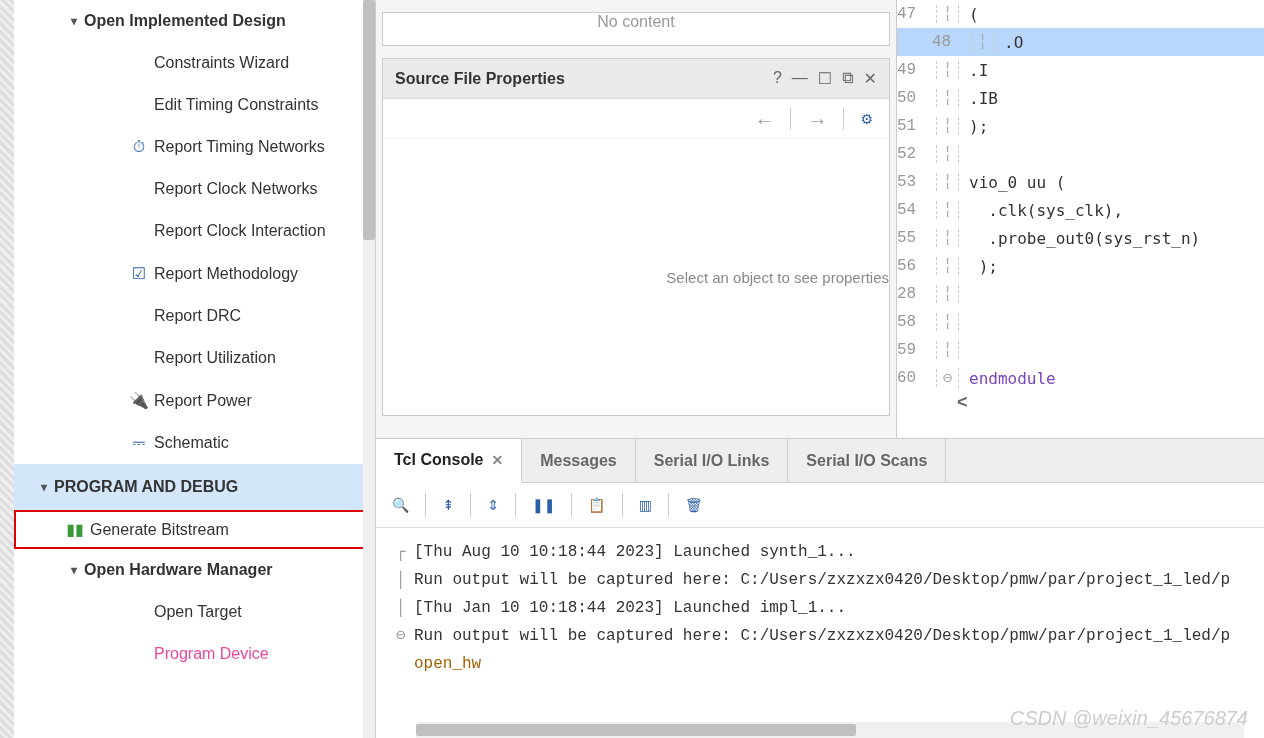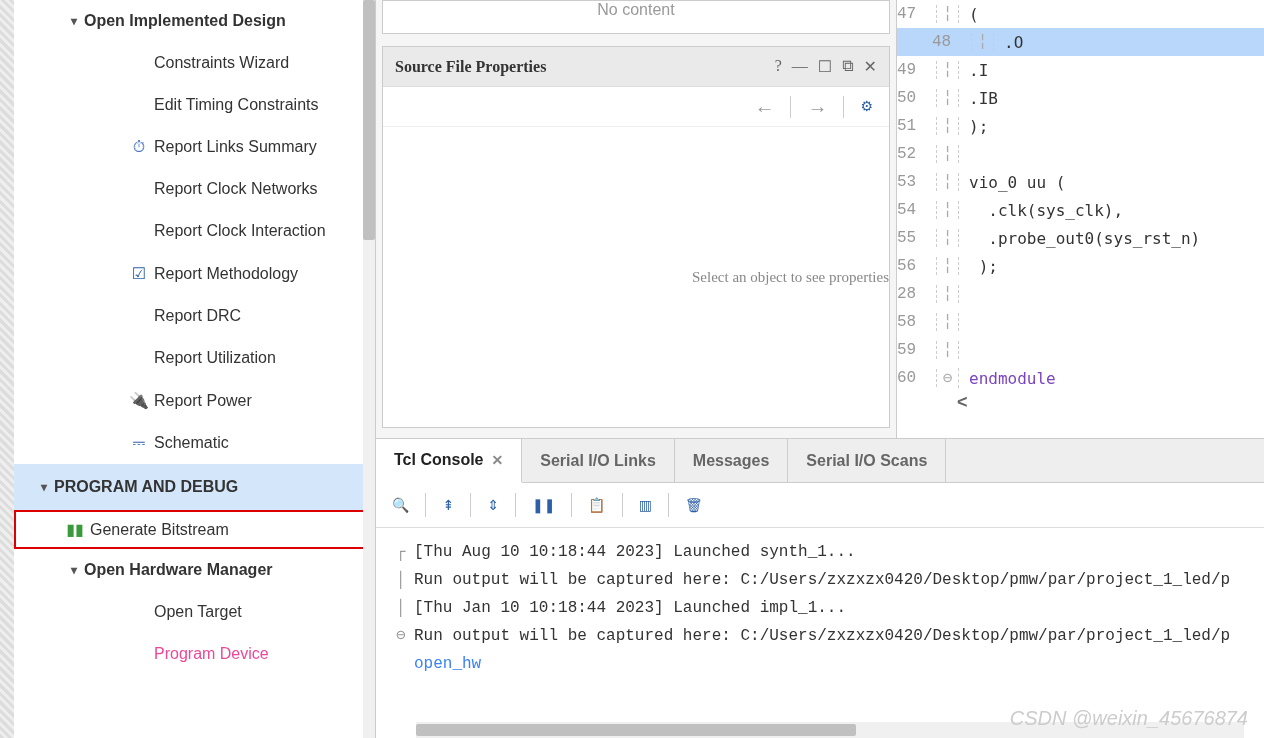--- a/index.html
+++ b/index.html
@@ -13,23 +13,23 @@
 .tree-item.lvl1 { padding-left: 50px; }
 .tree-item.lvl3 { padding-left: 114px; }
 .section-header { display: flex; align-items: center; padding: 14px 10px 14px 20px; font-weight: bold; font-size: 16px; background: #d4e6f9; }
 .chevron { width: 20px; display: inline-block; text-align: center; font-size: 12px; color: #555; }
 .icon-slot { width: 22px; display: inline-flex; justify-content: center; margin-right: 4px; }
 .label { flex: 1; }
 .highlighted { border: 2px solid #d00; padding: 8px 10px 8px 48px !important; }
 
 .main { flex: 1; display: flex; flex-direction: column; background: #f5f5f5; }
 .upper { display: flex; flex: 1; min-height: 0; }
-.mid-col { width: 520px; display: flex; flex-direction: column; padding: 0 6px; }
+.mid-col { width: 520px; display: flex; flex-direction: column; padding: 12px 6px; }
 .no-content { background: #fff; border: 1px solid #ccc; padding: 0 0 14px 0; text-align: center; color: #999; font-size: 16px; margin-bottom: 12px; }
-.props-panel { flex: 1; background: #fff; border: 1px solid #ccc; display: flex; flex-direction: column; margin-bottom: 10px; font-family: Liberation Serif, serif; }
+.props-panel { flex: 1; background: #fff; border: 1px solid #ccc; display: flex; flex-direction: column; margin-bottom: 10px; }
 .props-header { display: flex; align-items: center; justify-content: space-between; padding: 10px 12px; border-bottom: 1px solid #ddd; background: #eaeaea; }
 .props-title { font-weight: bold; font-size: 16px; }
 .win-controls { display: flex; gap: 10px; color: #666; }
 .win-controls span { cursor: pointer; font-size: 16px; }
 .props-toolbar { display: flex; justify-content: flex-end; align-items: center; padding: 8px 16px; gap: 16px; border-bottom: 1px solid #eee; }
 .props-toolbar .divider { width: 1px; height: 22px; background: #ccc; }
 .props-body { flex: 1; display: flex; align-items: center; justify-content: flex-end; color: #888; font-size: 15px; }
 
 .code-col { flex: 1; background: #fff; border-left: 1px solid #ccc; overflow: hidden; position: relative; }
 .code-area { font-family: 'Courier New', monospace; font-size: 16px; }
@@ -43,21 +43,21 @@
 .console-wrap { height: 300px; background: #fff; border-top: 1px solid #ccc; display: flex; flex-direction: column; }
 .tabs { display: flex; background: #eee; border-bottom: 1px solid #ccc; }
 .tab { padding: 12px 18px; font-size: 16px; color: #666; font-weight: bold; border-right: 1px solid #ccc; cursor: pointer; display: flex; align-items: center; gap: 8px; }
 .tab.active { background: #fff; color: #222; border-bottom: 2px solid #fff; margin-bottom: -1px; }
 .tab-close { font-size: 14px; color: #888; }
 .console-toolbar { display: flex; gap: 16px; padding: 10px 16px; border-bottom: 1px solid #ddd; align-items: center; }
 .tb-divider { width: 1px; height: 24px; background: #ccc; }
 .console-body { flex: 1; padding: 10px 20px; font-family: 'Courier New', monospace; font-size: 16px; overflow: hidden; position: relative; }
 .console-line { white-space: pre; line-height: 28px; padding-left: 18px; position: relative; }
 .console-line .bullet { color: #999; position: absolute; left: 0; }
-.link { color: #3b82f6; }
+.link { color: #a16207; }
 .console-scroll { position: absolute; bottom: 0; left: 40px; right: 20px; height: 16px; background: #f0f0f0; }
 .console-scroll-thumb { position: absolute; left: 0; top: 2px; width: 440px; height: 12px; background: #c0c0c0; border-radius: 2px; }
 
 .watermark { position: absolute; bottom: 8px; right: 16px; color: #ccc; font-size: 20px; font-style: italic; pointer-events: none; }
 .gearc { color: #2b5fa8; }
 .arrow { color: #999; font-size: 20px; }
 .ic-blue { color: #2b5fa8; }
 .left-edge { width: 14px; background: repeating-linear-gradient(45deg,#ddd,#ddd 3px,#eee 3px,#eee 6px); }
 .code-back-arrow { padding-left:60px; color:#666; font-size:18px; font-weight:bold; }
 </style>
@@ -76,21 +76,21 @@
   <div class="tree-item lvl3">
     <span class="icon-slot"></span>
     <span class="label">Constraints Wizard</span>
   </div>
   <div class="tree-item lvl3">
     <span class="icon-slot"></span>
     <span class="label">Edit Timing Constraints</span>
   </div>
   <div class="tree-item lvl3">
     <span class="icon-slot ic-blue">⏱</span>
-    <span class="label">Report Links Summary</span>
+    <span class="label">Report Timing Networks</span>
   </div>
   <div class="tree-item lvl3">
     <span class="icon-slot"></span>
     <span class="label">Report Clock Networks</span>
   </div>
   <div class="tree-item lvl3">
     <span class="icon-slot"></span>
     <span class="label">Report Clock Interaction</span>
   </div>
   <div class="tree-item lvl3">
@@ -249,24 +249,24 @@
     </div>
   </div>
 
   <div class="console-wrap">
     <div class="tabs">
       <div class="tab active">
         <span>Tcl Console</span>
         <span class="tab-close">✕</span>
       </div>
       <div class="tab">
+        <span>Messages</span>
+      </div>
+      <div class="tab">
         <span>Serial I/O Links</span>
-      </div>
-      <div class="tab">
-        <span>Messages</span>
       </div>
       <div class="tab">
         <span>Serial I/O Scans</span>
       </div>
     </div>
     <div class="console-toolbar">
       <span class="ic-blue">🔍</span>
       <span class="tb-divider"></span>
       <span class="ic-blue">⇞</span>
       <span class="tb-divider"></span>

